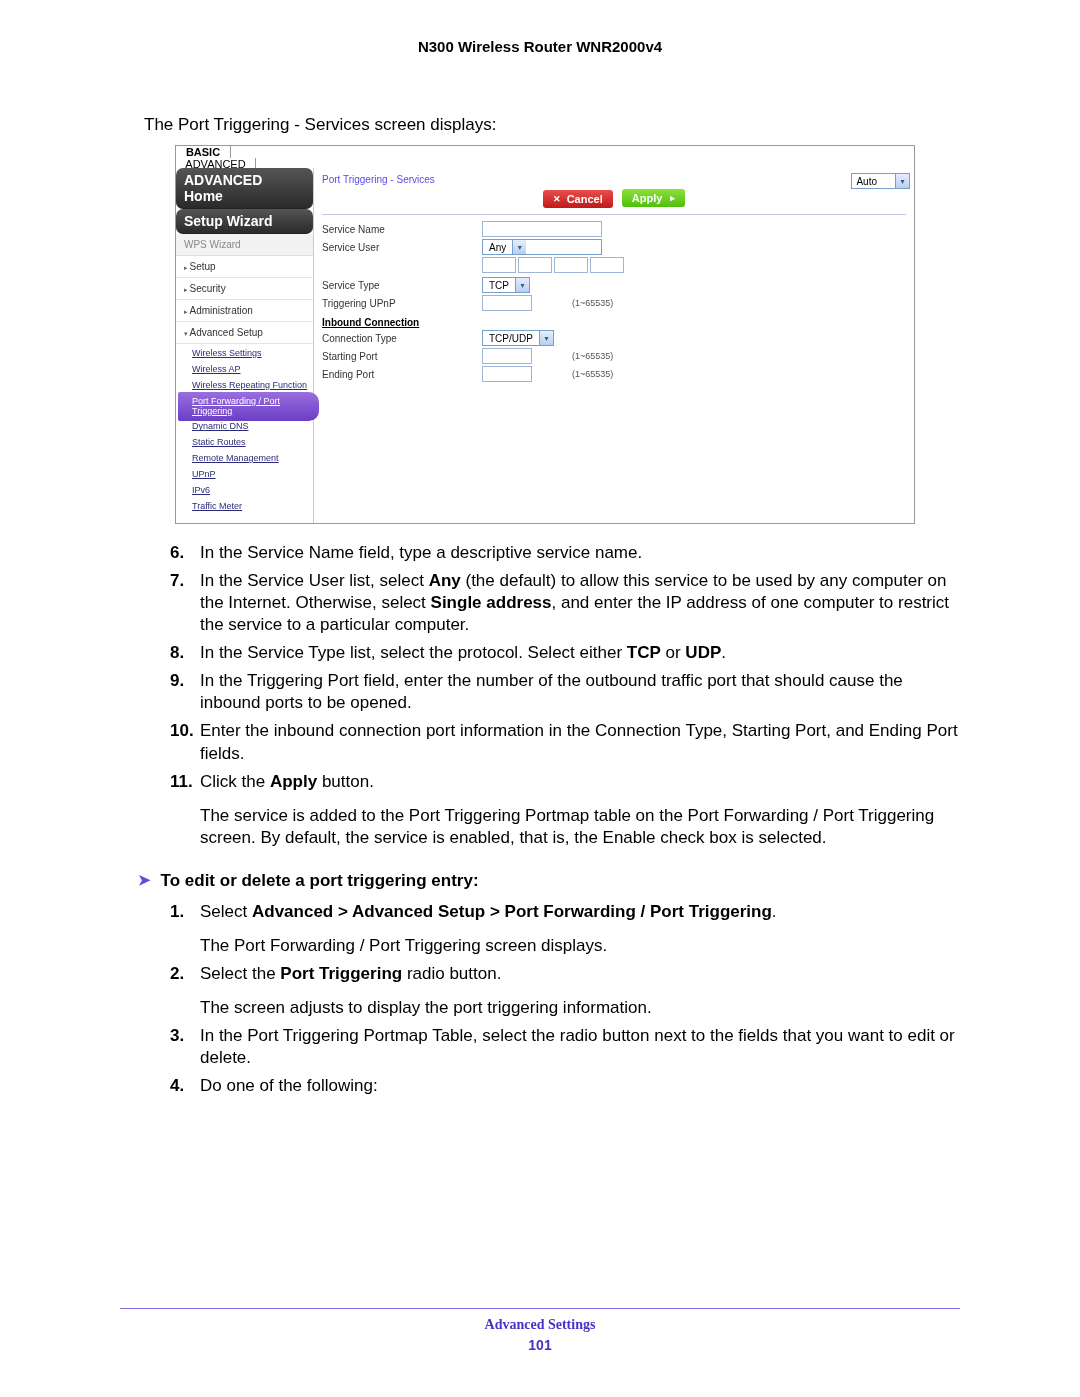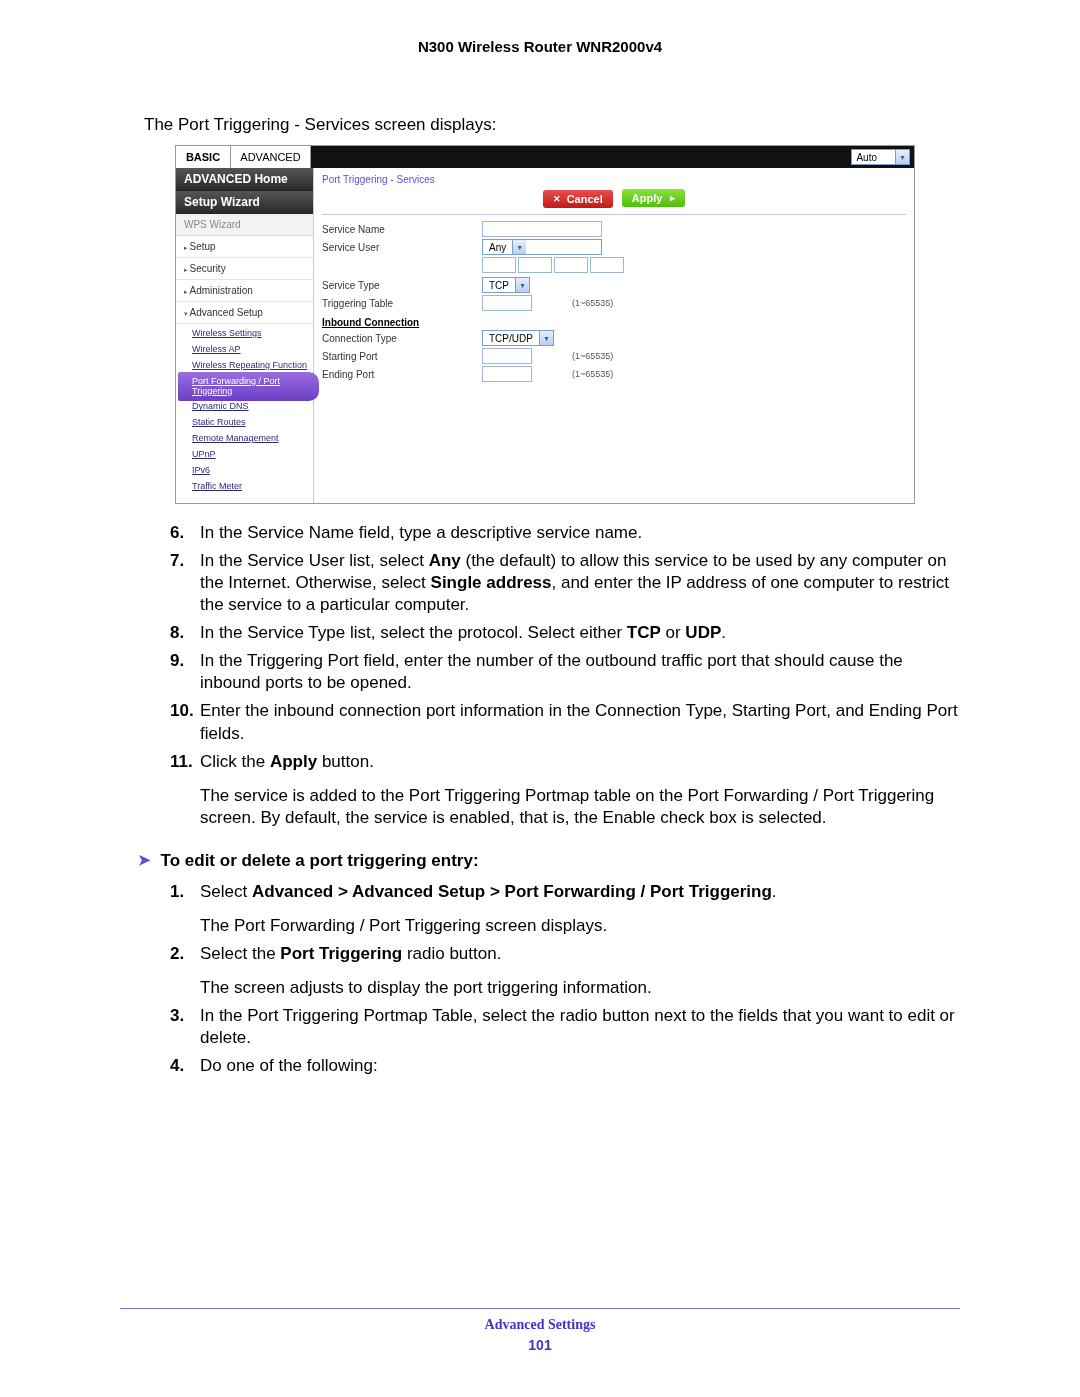--- a/index.html
+++ b/index.html
@@ -28,20 +28,21 @@
     margin: 0 0 18px 55px;
     border: 1px solid #999;
     width: 740px;
     font-size: 11px;
     background: #fff;
   }
   .ru-topbar {
     display: flex;
     align-items: stretch;
     height: 22px;
+    flex-direction: column;
   }
   .ru-tab {
     display: flex; align-items: center; justify-content: center;
     padding: 0 10px;
     font-size: 11px;
   }
   .ru-tab.basic {
     background: #fff;
     border-right: 1px solid #999;
     font-weight: bold;
@@ -78,23 +79,24 @@
   .ru-sidebar {
     width: 138px;
     background: #fff;
     border-right: 1px solid #ccc;
     padding-bottom: 6px;
   }
   .side-dark {
     background: linear-gradient(#555,#2a2a2a);
     color: #fff;
     padding: 4px 8px;
-    font-size: 12px;
+    font-size: 14px;
     font-weight: bold;
     border-bottom: 1px solid #222;
+    border-radius: 7px;
   }
   .side-gray {
     background: #f2f2f2;
     color: #888;
     padding: 5px 8px;
     border-bottom: 1px solid #ddd;
     font-size: 10px;
   }
   .side-row {
     padding: 5px 8px;
@@ -276,21 +278,21 @@
         </span>
       </div>
       <div class="form-row">
         <label>Service Type</label>
         <div class="sel">
           <span>TCP</span>
           <div class="dd">▾</div>
         </div>
       </div>
       <div class="form-row">
-        <label>Triggering Table</label>
+        <label>Triggering UPnP</label>
         <div class="txt w50"></div>
         <span class="hint">(1~65535)</span>
       </div>
       <div class="section-head">Inbound Connection</div>
       <div class="form-row">
         <label>Connection Type</label>
         <div class="sel">
           <span>TCP/UDP</span>
           <div class="dd">▾</div>
         </div>

